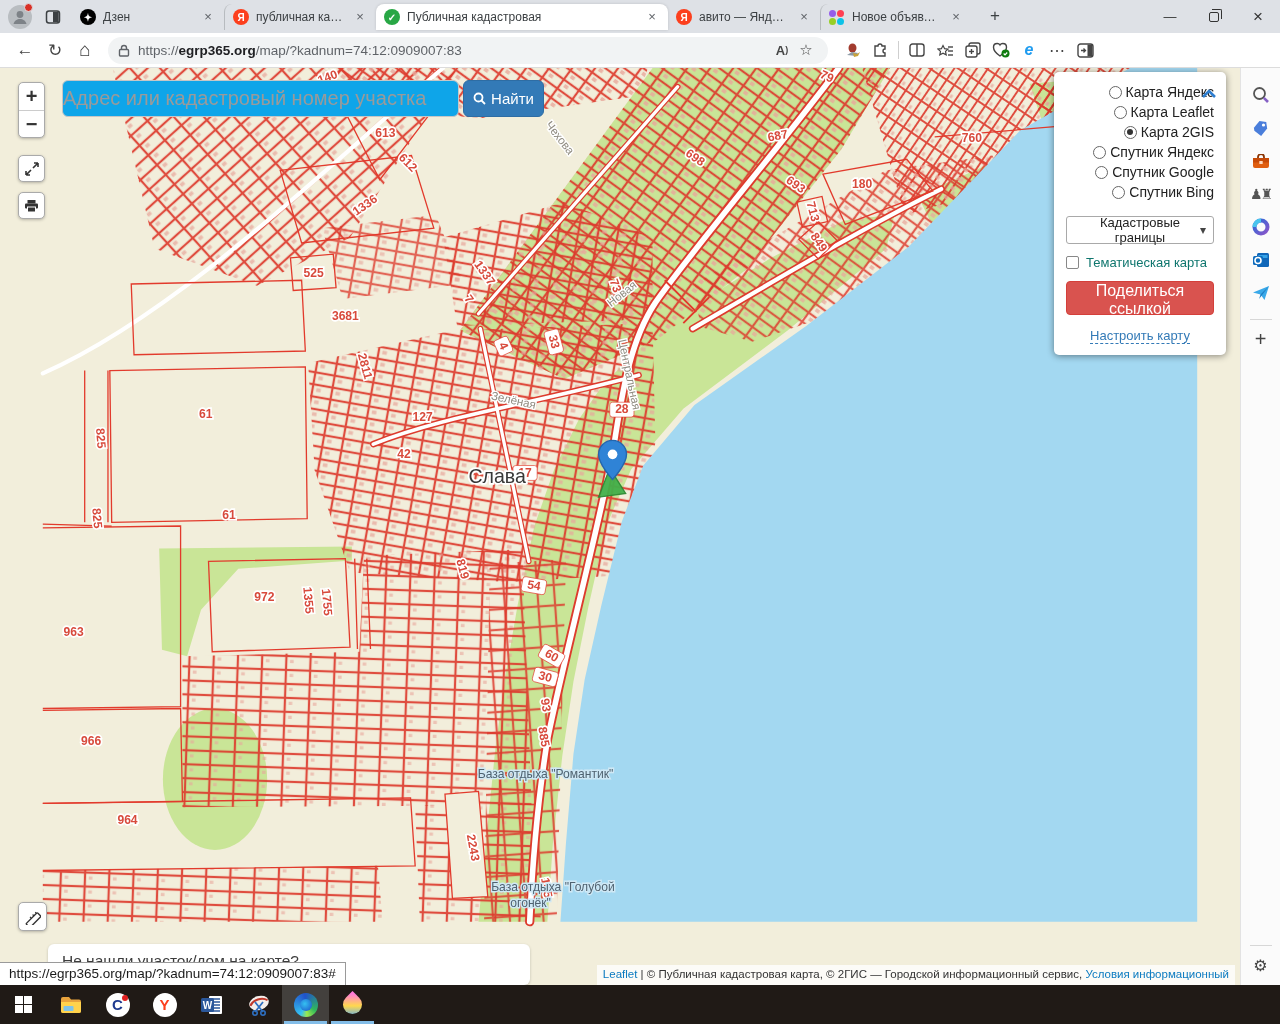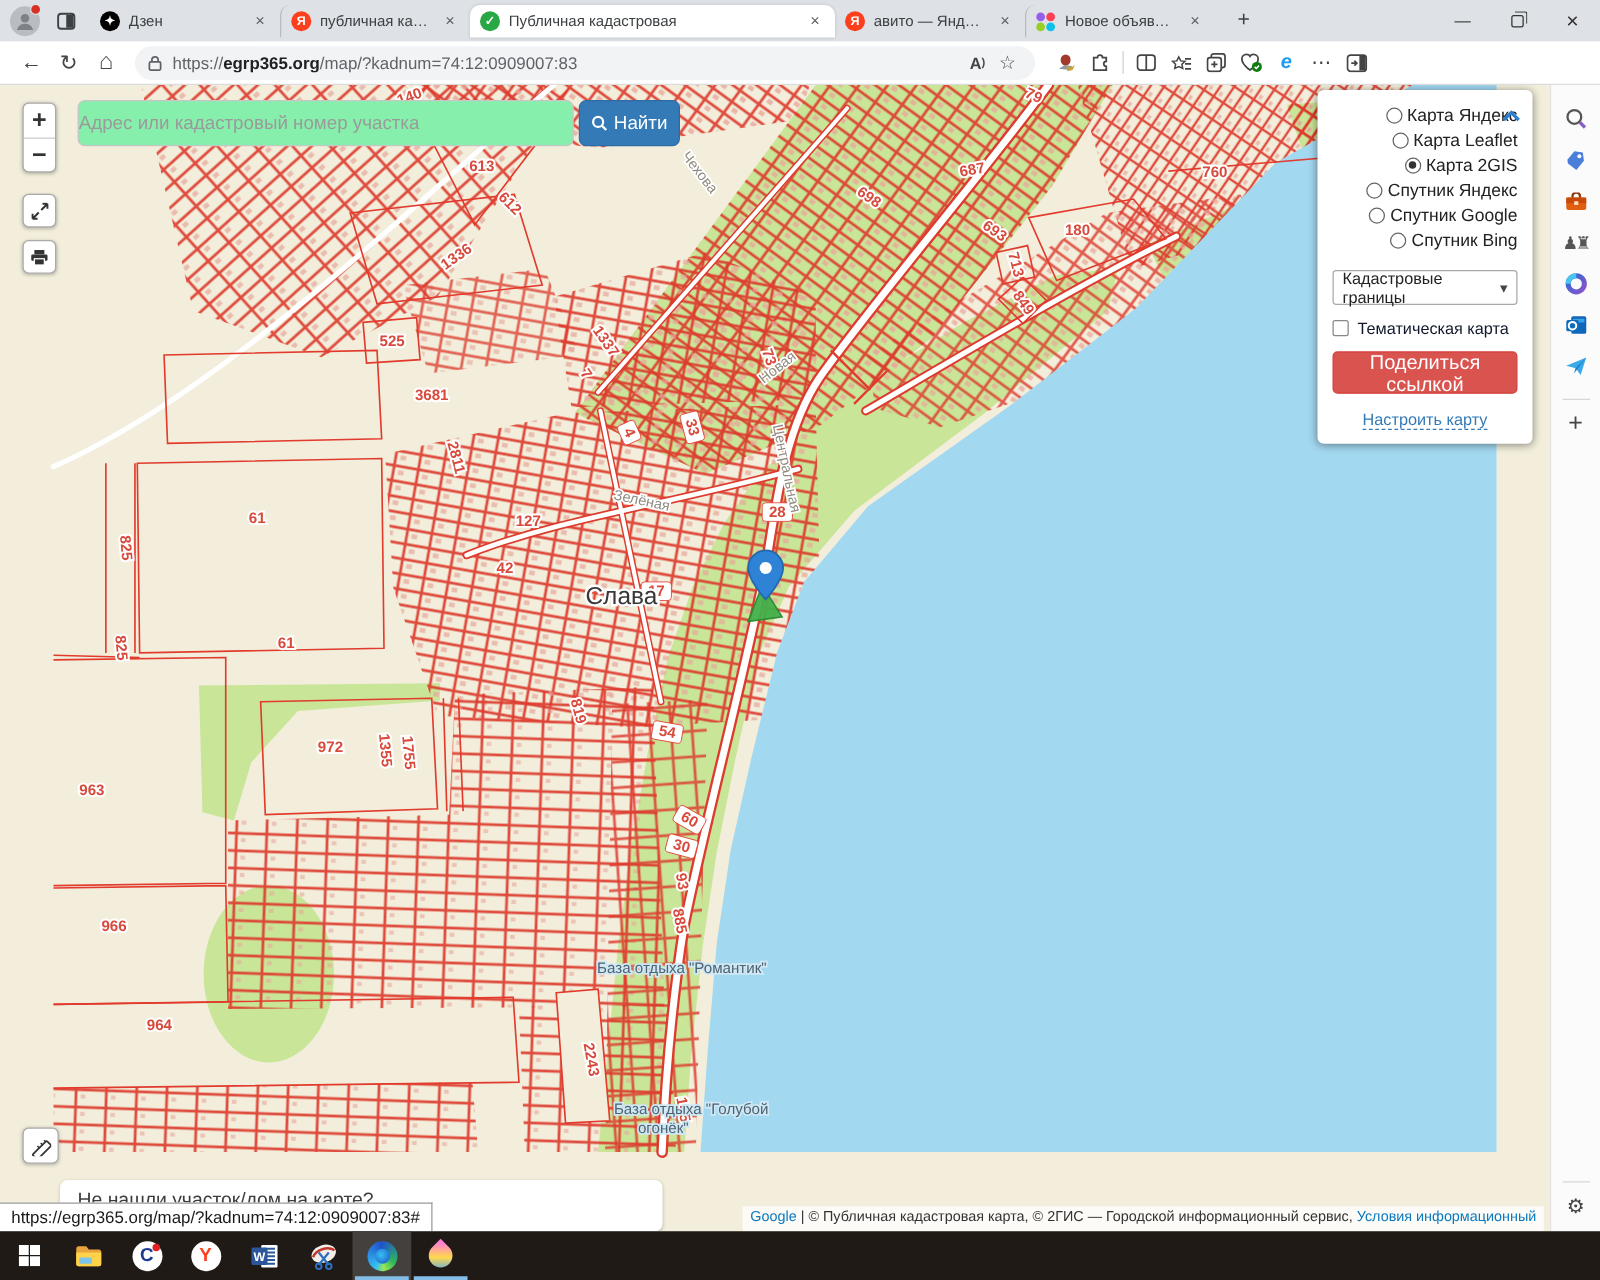--- a/index.html
+++ b/index.html
@@ -49,32 +49,32 @@
   .content { display:flex; height:917px; }
   .map-area { position:relative; width:1240px; height:917px; background:#f2eedb; overflow:hidden; }
   #map-svg { position:absolute; left:0; top:0; }
 
   
   .zoomctl { position:absolute; left:18px; top:14px; width:27px; background:#fff; border:1px solid #aaa; border-radius:5px; overflow:hidden; box-shadow:0 1px 3px rgba(0,0,0,.25); }
   .zoomctl .zb { height:27px; display:flex; align-items:center; justify-content:center; font-size:20px; font-weight:bold; color:#333; }
   .zoomctl .zb + .zb { border-top:1px solid #ccc; }
   .sqbtn { position:absolute; left:18px; width:27px; height:27px; background:#fff; border:1px solid #aaa; border-radius:5px; display:flex; align-items:center; justify-content:center; box-shadow:0 1px 3px rgba(0,0,0,.25); color:#333; }
   .searchbar { position:absolute; left:62px; top:12px; display:flex; }
-  .searchbar input { width:397px; height:37px; border:1px solid #c6c6c6; border-radius:6px; padding:0 0; font-size:15px; color:#333; background:#86efac; font-family:"Liberation Sans",sans-serif; }
+  .searchbar input { width:397px; height:37px; border:1px solid #c6c6c6; border-radius:6px; padding:0 0; font-size:20px; color:#333; background:#0ea5e9; font-family:"Liberation Sans",sans-serif; }
   .searchbar input::placeholder { color:#9a9a9a; }
   .searchbar button { margin-left:4px; width:81px; height:37px; background:#337ab7; border:1px solid #2e6da4; border-radius:6px; color:#fff; font-size:15px; display:flex; align-items:center; justify-content:center; gap:5px; font-family:"Liberation Sans",sans-serif; }
 
   .layers { position:absolute; left:1054px; top:4px; width:172px; background:#fff; border-radius:5px; box-shadow:0 1px 7px rgba(0,0,0,.45); padding:10px 12px 12px; }
   .layers .collapse { position:absolute; right:10px; top:12px; }
   .lrow { display:flex; align-items:center; height:20px; font-size:14px; color:#222;justify-content:flex-end; }
   .lrow .radio { width:13px; height:13px; border:1.4px solid #666; border-radius:50%; margin-right:4px; position:relative; flex:none; }
   .lrow .radio.sel:after { content:""; position:absolute; left:2.2px; top:2.2px; width:6px; height:6px; border-radius:50%; background:#333; }
-  .lselect { margin-top:14px; height:28px; border:1px solid #a9a9a9; border-radius:3px; font-size:13px; color:#222; display:flex; align-items:center; padding:0 7px; position:relative; background:#fff; }
+  .lselect { margin-top:14px; height:28px; border:1px solid #a9a9a9; border-radius:3px; font-size:13px; color:#222; display:flex; align-items:center; padding:0 7px; position:relative; background:#fff;text-align:center; }
   .lselect .arr { position:absolute; right:7px; color:#444; font-size:12px; }
-  .lcheck { margin-top:11px; display:flex; align-items:center; font-size:13px; color:#0f172a; }
+  .lcheck { margin-top:11px; display:flex; align-items:center; font-size:13px; color:#0f766e; }
   .lcheck .box { width:13px; height:13px; border:1.4px solid #888; border-radius:2px; margin-right:7px; flex:none; background:#fff; }
   .lshare { margin-top:11px; width:100%; height:34px; background:#d9534f; border:1px solid #d43f3a; border-radius:4px; color:#fff; font-size:16px; font-family:"Liberation Sans",sans-serif; }
   .lcustom { margin-top:10px; text-align:center; font-size:13px; }
   .lcustom span { color:#337ab7; border-bottom:1px dashed #337ab7; }
 
   .notfound { position:absolute; left:48px; top:876px; width:482px; height:41px; background:#fff; border-radius:6px; padding:8px 14px; font-size:15.5px; color:#3c3c3c; box-shadow:0 1px 3px rgba(0,0,0,.2); }
   .statusbar { position:absolute; left:0; top:894px; height:23px; background:#fff; border:1px solid #9a9a9a; border-left:none; border-bottom:none; padding:3px 9px 0 9px; font-size:13.5px; color:#1a1a1a; white-space:nowrap; }
   .attrib { position:absolute; right:5px; bottom:0; height:20px; background:rgba(255,255,255,.78); padding:3px 6px; font-size:11.5px; color:#333; white-space:pre; }
   .attrib a { color:#0a7ac0; text-decoration:none; }
 
@@ -471,21 +471,21 @@
         <div class="lcheck">
           <span class="box"></span>
           <span>Тематическая карта</span>
         </div>
         <button class="lshare">Поделиться ссылкой</button>
         <div class="lcustom"><span>Настроить карту</span></div>
       </div>
 
       <div class="notfound"><span>Не нашли участок/дом на карте?</span></div>
       <div class="statusbar">https://egrp365.org/map/?kadnum=74:12:0909007:83#</div>
-      <div class="attrib"><a href="#">Google</a><span> | © Публичная кадастровая карта, © 2ГИС — Городской информационный сервис, </span><a href="#">Условия информационный</a></div>
+      <div class="attrib"><a href="#">Leaflet</a><span> | © Публичная кадастровая карта, © 2ГИС — Городской информационный сервис, </span><a href="#">Условия информационный</a></div>
     </div>
 
     <div class="esidebar">
       <div class="sbicon">
         <svg width="18" height="18" viewBox="0 0 18 18">
             <circle cx="7.5" cy="7.5" r="5.5" fill="none" stroke="#555" stroke-width="1.8"></circle>
             <line x1="11.8" y1="11.8" x2="16" y2="16" stroke="#8661c5" stroke-width="2.6"></line>
           </svg>
       </div>
       <div class="sbicon">

